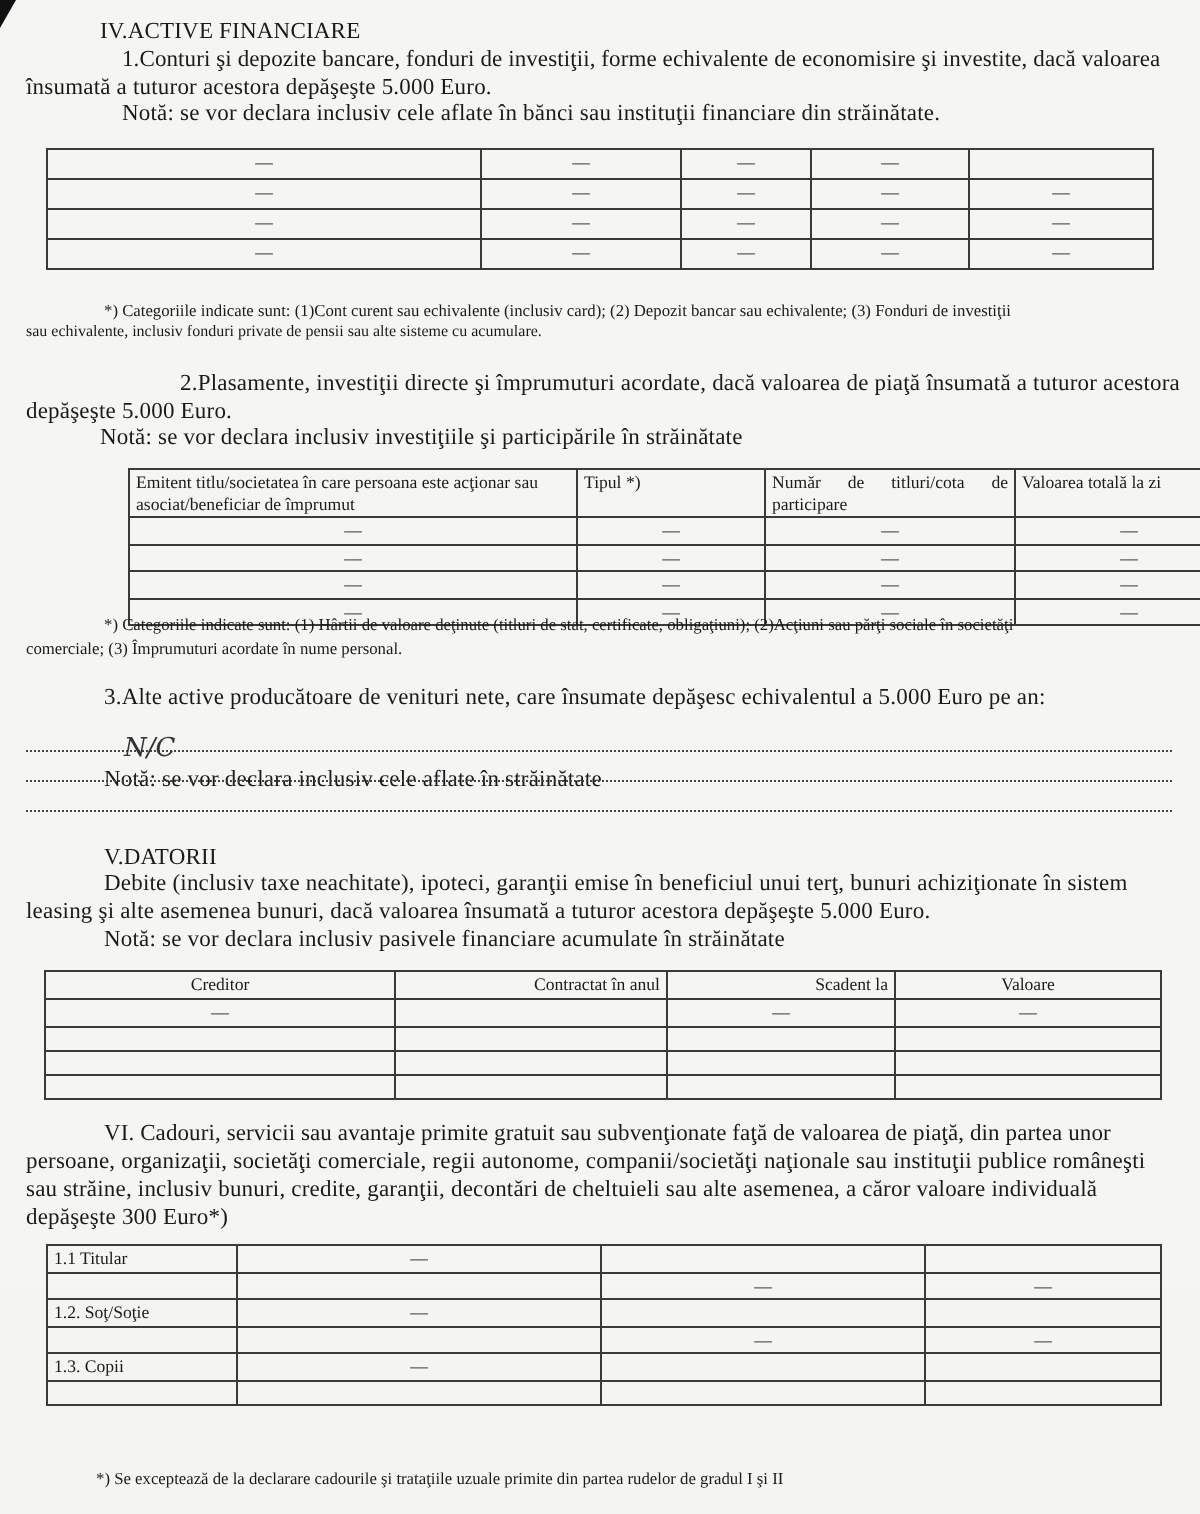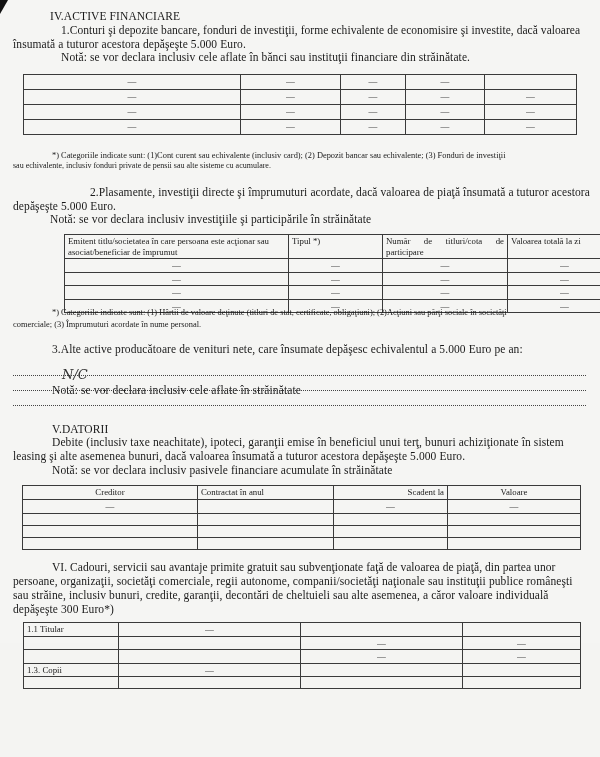--- a/index.html
+++ b/index.html
@@ -135,21 +135,21 @@
   <table class="form" style="left:22px; top:485px; width:558px;">
     <colgroup>
         <col style="width:175px">
         <col style="width:136px">
         <col style="width:114px">
         <col style="width:133px">
       </colgroup>
     <tbody>
         <tr style="height:14px">
       <td class="hdr" style="text-align:center">Creditor</td>
-      <td class="hdr" style="text-align:left">Contractat în anul</td>
+      <td class="hdr" style="text-align:right">Contractat în anul</td>
       <td class="hdr" style="text-align:right">Scadent la</td>
       <td class="hdr" style="text-align:center">Valoare</td>
     </tr>
     <tr style="height:12px">
       <td style="text-align:center">—</td>
       <td style="text-align:center"></td>
       <td style="text-align:center">—</td>
       <td style="text-align:center">—</td>
     </tr>
     <tr style="height:12px">
@@ -192,33 +192,40 @@
       <td style="text-align:center"></td>
       <td style="text-align:center"></td>
     </tr>
     <tr style="height:12px">
       <td></td>
       <td style="text-align:center"></td>
       <td style="text-align:center">—</td>
       <td style="text-align:center">—</td>
     </tr>
     <tr style="height:12px">
+      <td>1.2. Soţ/Soţie</td>
+      <td style="text-align:center">—</td>
+      <td style="text-align:center"></td>
+      <td style="text-align:center"></td>
+    </tr>
+    <tr style="height:12px">
       <td></td>
       <td style="text-align:center"></td>
       <td style="text-align:center">—</td>
       <td style="text-align:center">—</td>
     </tr>
     <tr style="height:12px">
       <td>1.3. Copii</td>
       <td style="text-align:center">—</td>
       <td style="text-align:center"></td>
       <td style="text-align:center"></td>
     </tr>
     <tr style="height:12px">
       <td></td>
       <td></td>
       <td></td>
       <td></td>
     </tr>
   </tbody>
     </table>
 
+  <div class="abs small" style="left:48px; top:735px;">*) Se exceptează de la declarare cadourile şi trataţiile uzuale primite din partea rudelor de gradul I şi II</div>
 </div>
 
 </body></html>

